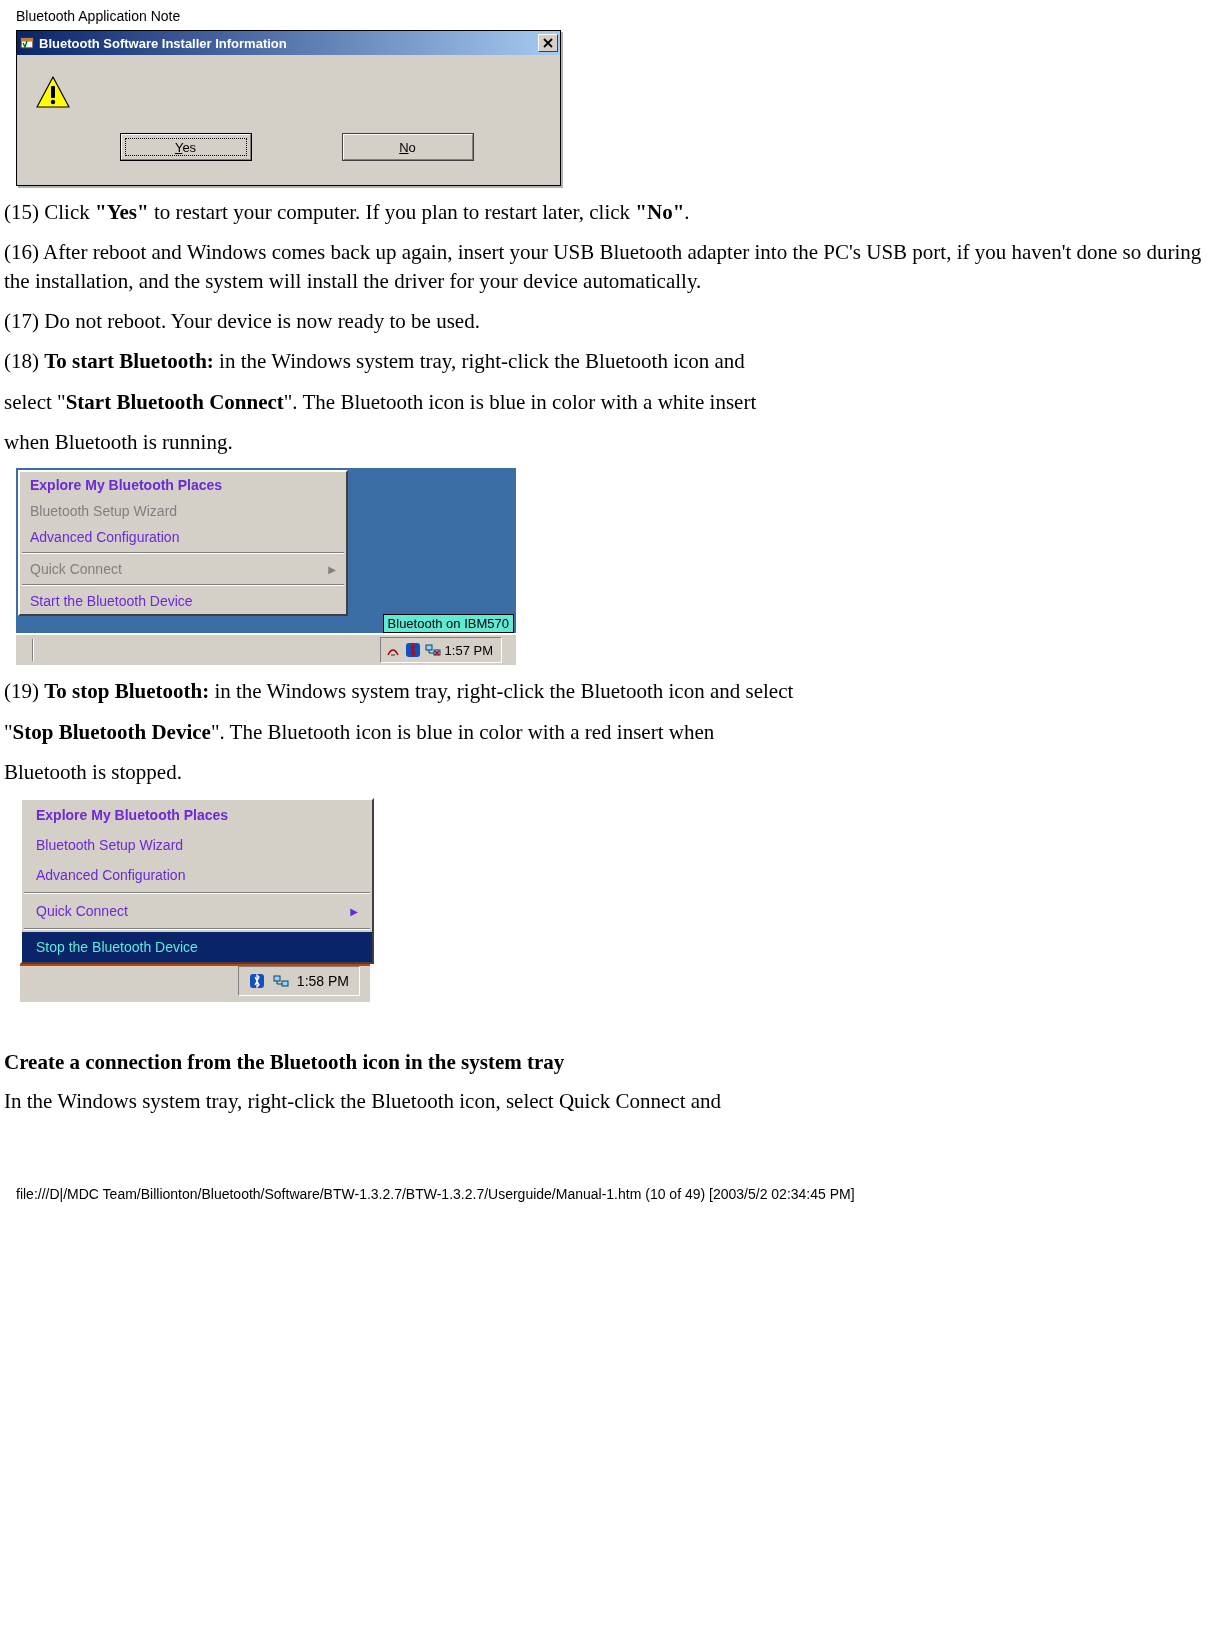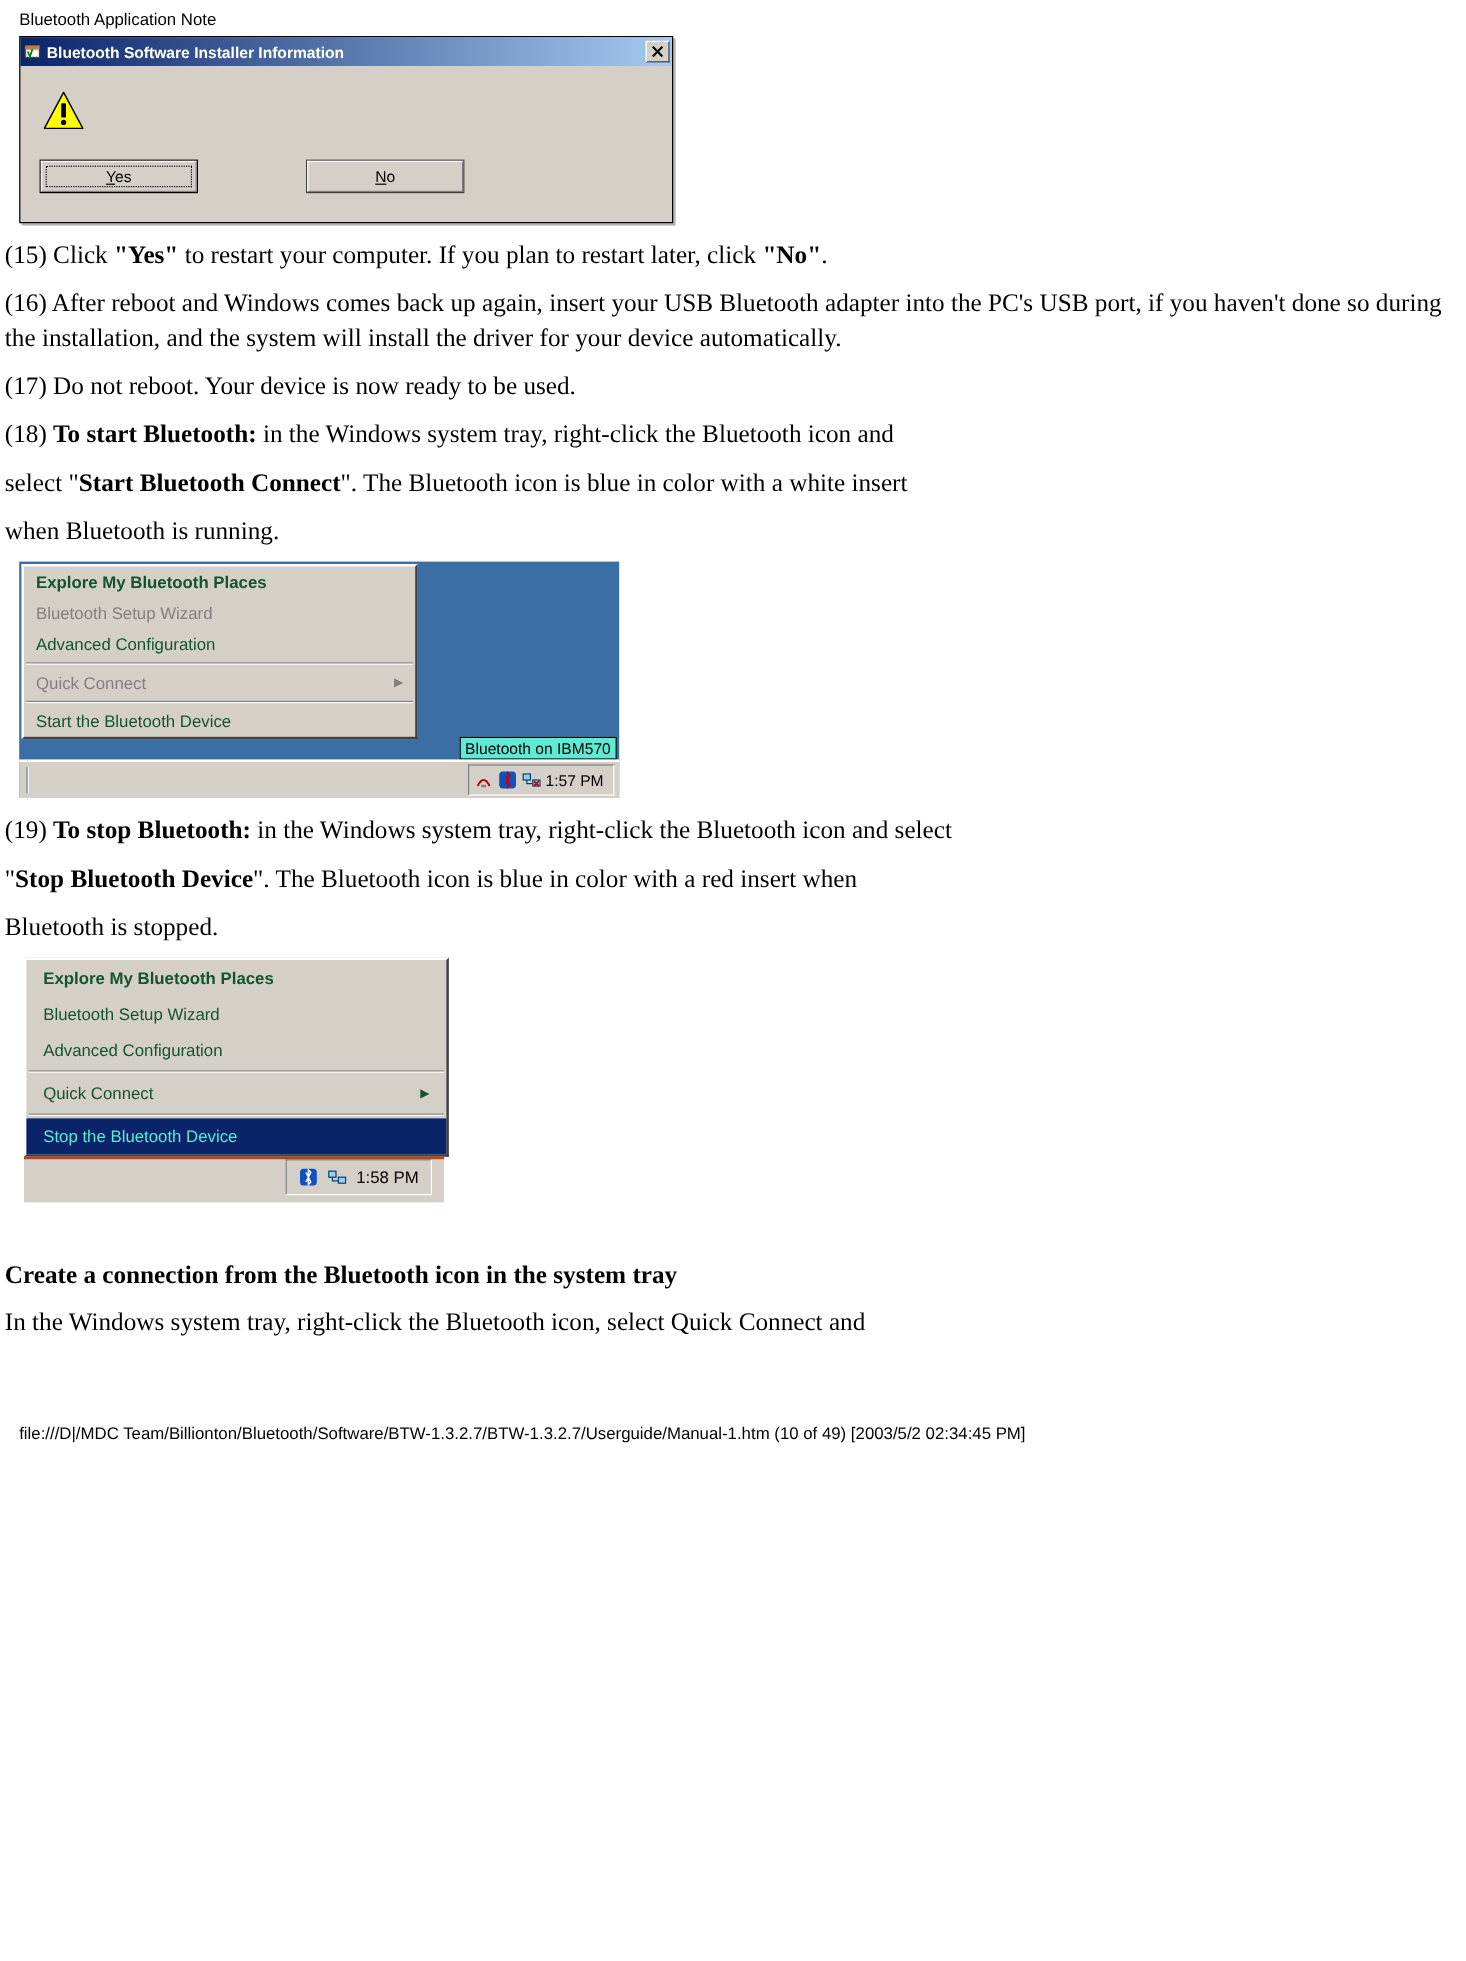--- a/index.html
+++ b/index.html
@@ -75,21 +75,21 @@
       height: 36px;
       margin-right: 22px;
       margin-top: 2px;
     }
     .dialog-text {
       color: #000;
       max-width: 380px;
     }
     .dialog-buttons {
       display: flex;
-      justify-content: flex-start;
+      justify-content: center;
       gap: 90px;
       padding: 6px 0 24px 16px;
     }
     .win-btn {
       width: 130px;
       height: 26px;
       background: #d4d0c8;
       border: 1px solid #404040;
       position: relative;
       font-family: Tahoma, Arial, sans-serif;
@@ -141,21 +141,21 @@
       border-color: #fff #404040 #404040 #fff;
       margin: 2px 0 0 2px;
       width: 326px;
     }
     .menu-item {
       padding: 4px 10px;
       display: flex;
       justify-content: space-between;
       align-items: center;
       height: 18px;
-      color: #14532d;
+      color: #6d28d9;
     }
     .menu-item.bolditem { font-weight: bold; }
     .menu-item.disabled { color: #808080; }
     .menu-item.sel { background: #0a246a; color: #5eead4; }
     .menu-sep {
       border-top: 1px solid #808080;
       border-bottom: 1px solid #fff;
       margin: 2px 2px;
     }
     .submenu-arrow {
@@ -170,21 +170,21 @@
       margin-right: 2px;
       margin-top: -2px;
     }
     .taskbar {
       background: #d4d0c8;
       border-top: 2px solid #fff;
       height: 30px;
       display: flex;
       align-items: center;
       justify-content: flex-end;
-      padding: 0 4px;
+      padding: 0 14px;
       font-size: 13px;
     }
     .taskbar .tray {
       border: 1px solid;
       border-color: #808080 #fff #fff #808080;
       padding: 1px 8px 1px 4px;
       display: flex;
       align-items: center;
       gap: 4px;
       height: 22px;

